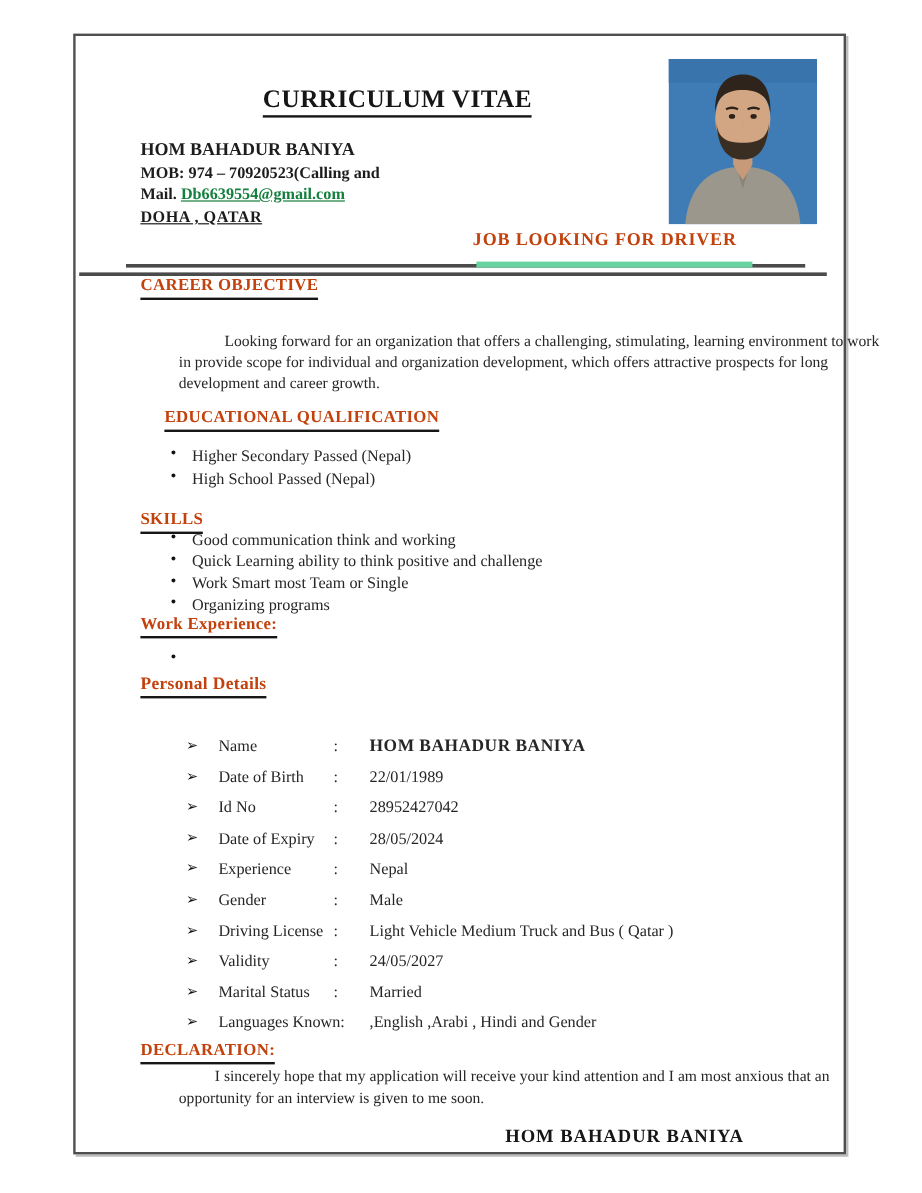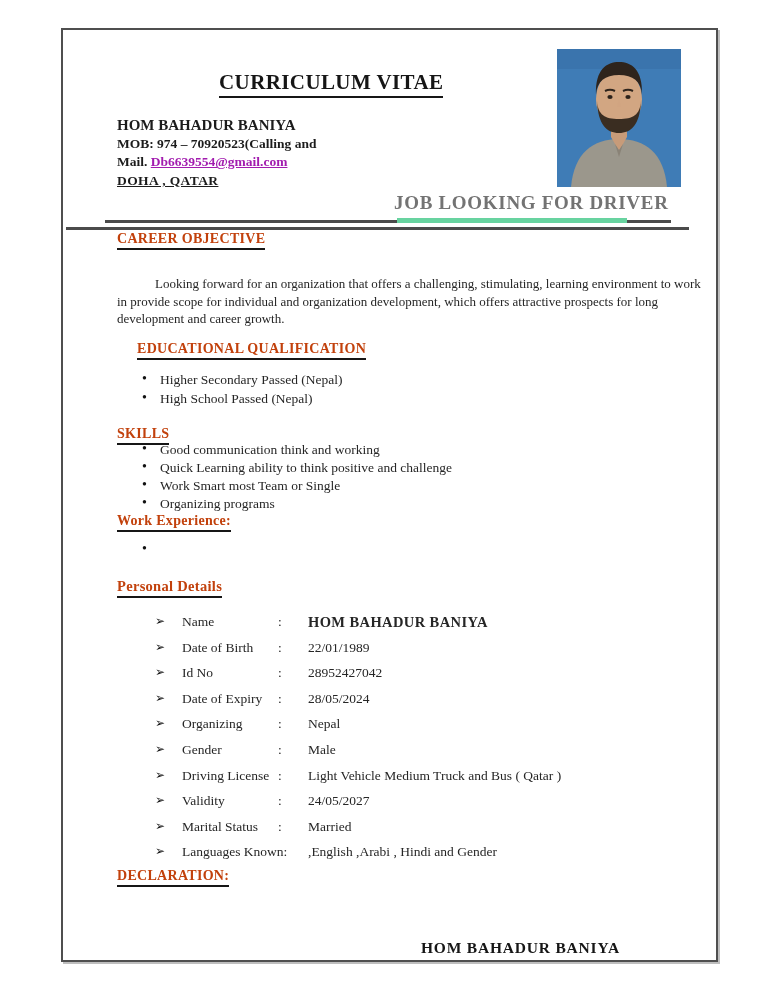--- a/index.html
+++ b/index.html
@@ -5,64 +5,63 @@
   html,body{margin:0;padding:0;}
   body{
     width:768px;height:994px;background:#ffffff;position:relative;overflow:hidden;
     font-family:"Liberation Serif","DejaVu Serif",serif;color:#222;
     -webkit-font-smoothing:antialiased;
   }
   .sheet{
     position:absolute;left:61px;top:28px;width:640px;height:930px;
     background:#fff;border:2px solid #4f4f4f;
     box-shadow:2px 2px 0 rgba(110,110,110,.45);
-    padding-left:13px;
   }
   .abs{position:absolute;}
 
   
   .doc-title{
     left:156px;top:40px;font-size:21px;font-weight:bold;color:#161616;
     letter-spacing:.4px;border-bottom:2.5px solid #161616;padding-bottom:1px;
   }
 
   
   .contact{left:54px;top:86px;font-size:13.5px;font-weight:bold;line-height:18.6px;color:#1c1c1c;}
   .contact .name{font-size:15px;}
-  .contact a{color:#a21caf;font-weight:bold;}
+  .contact a{color:#15803d;font-weight:bold;}
   .contact .loc{text-decoration:underline;letter-spacing:.4px;}
 
   
   .photo{left:494px;top:19px;width:124px;height:138px;overflow:hidden;}
   .photo svg{display:block;}
 
   
   .banner{
-    left:331px;top:162px;font-size:19px;font-weight:bold;color:#737373;letter-spacing:.7px;
+    left:331px;top:162px;font-size:15px;font-weight:bold;color:#c2410c;letter-spacing:.7px;
   }
 
   
   .rule-top{left:42px;top:190px;width:566px;height:3px;background:#4b4b4b;}
   .rule-green{left:334px;top:188px;width:230px;height:5px;background:#68d3a0;}
   .rule-bottom{left:3px;top:197px;width:623px;height:3px;background:#4b4b4b;}
 
   
   .sec-h{
     font-size:14px;font-weight:bold;color:#c2410c;letter-spacing:.3px;
     border-bottom:2px solid #161616;padding-bottom:1px;
   }
   .h-career{left:54px;top:201px;}
   .h-edu{left:54px;top:311px;margin-left:20px;}
   .h-skills{left:54px;top:396px;}
   .h-work{left:54px;top:483px;text-align:right;}
-  .h-pd{left:54px;top:548px;font-size:14.5px;}
+  .h-pd{left:54px;top:532px;font-size:14.5px;}
   .h-decl{left:54px;top:838px;}
 
   
-  .para{font-size:13px;line-height:17.5px;color:#262626;}
+  .para{font-size:13px;line-height:17.5px;color:#262626;margin-left:32px;}
   .career-p{left:54px;top:245px;width:586px;text-indent:38px;}
   .decl-p{left:54px;top:858px;width:588px;text-indent:30px;}
 
   
   .blist{list-style:none;margin:0;padding:0;font-size:13.5px;color:#262626;}
   .blist li{position:relative;padding-left:18px;}
   .blist .b{position:absolute;left:0;top:-1px;font-size:14px;color:#111;}
   .edu-list{left:79px;top:342px;}
   .edu-list li{height:18.5px;}
   .skills-list{left:79px;top:412px;}
@@ -163,21 +162,21 @@
       <span class="val">28952427042</span>
     </div>
     <div class="pd-row">
       <span class="arrow">➢</span>
       <span class="lbl">Date of Expiry</span>
       <span class="col">:</span>
       <span class="val">28/05/2024</span>
     </div>
     <div class="pd-row">
       <span class="arrow">➢</span>
-      <span class="lbl">Organizing</span>
+      <span class="lbl">Experience</span>
       <span class="col">:</span>
       <span class="val">Nepal</span>
     </div>
     <div class="pd-row">
       <span class="arrow">➢</span>
       <span class="lbl">Gender</span>
       <span class="col">:</span>
       <span class="val">Male</span>
     </div>
     <div class="pd-row">
@@ -200,16 +199,17 @@
     </div>
     <div class="pd-row">
       <span class="arrow">➢</span>
       <span class="lbl">Languages Known:</span>
       <span class="col"></span>
       <span class="val">,English ,Arabi , Hindi  and Gender</span>
     </div>
   </div>
 
   <div class="abs sec-h h-decl">DECLARATION:</div>
+  <div class="abs para decl-p">I sincerely hope that my application will receive your kind attention and I am most anxious that an opportunity for an interview is given to me soon.</div>
 
   <div class="abs signature">HOM BAHADUR BANIYA</div>
 
 </div>
 
 </body></html>

